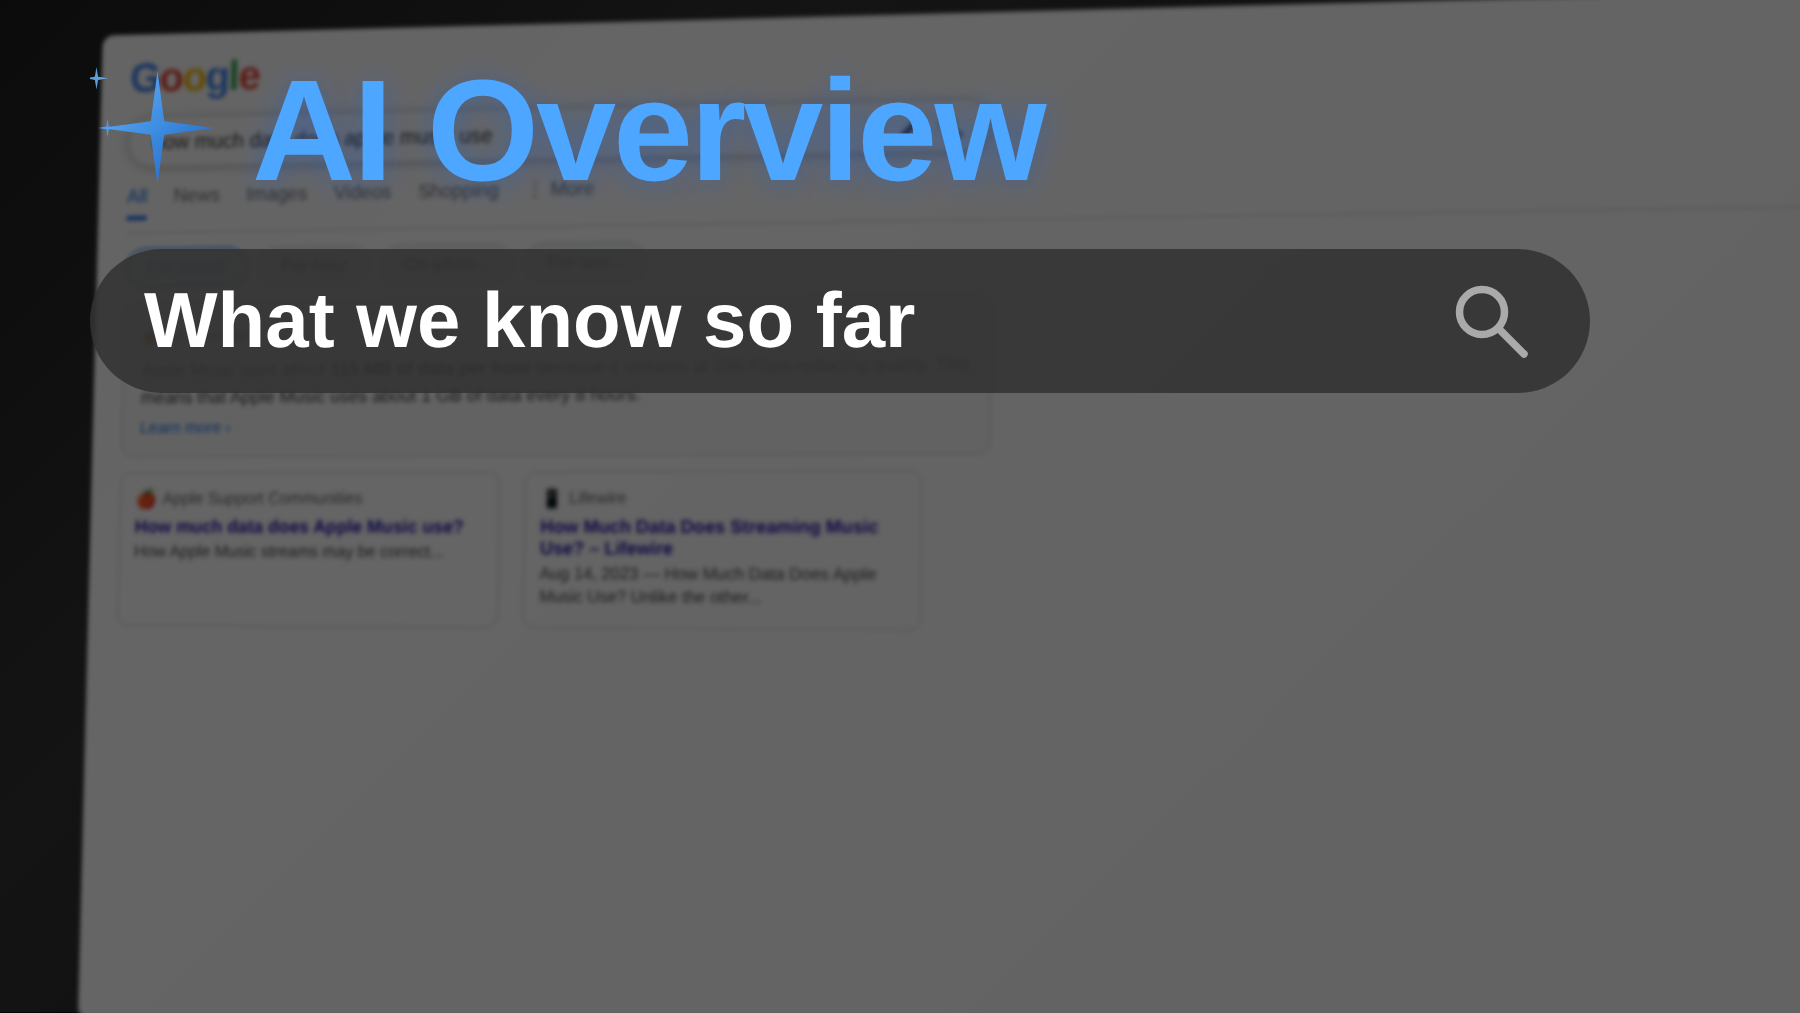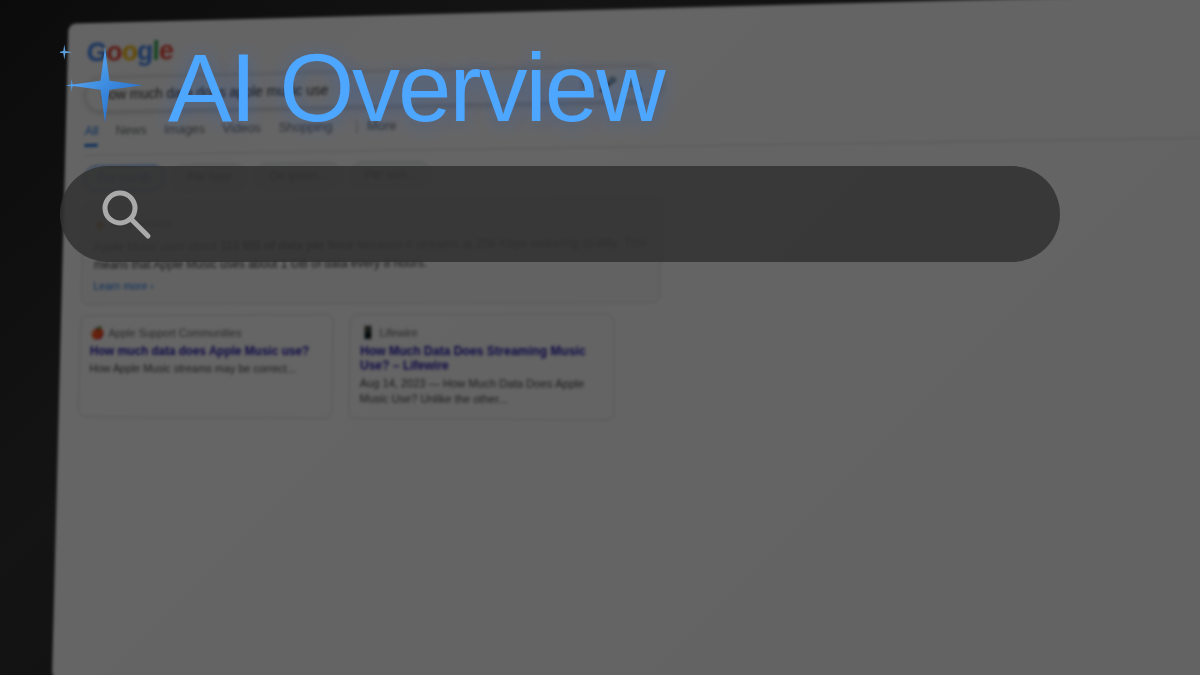--- a/index.html
+++ b/index.html
@@ -224,21 +224,21 @@
     }
 
     .sparkle-icon {
       width: 90px;
       height: 90px;
       flex-shrink: 0;
     }
 
     .ai-overview-title {
       font-size: 96px;
-      font-weight: 400;
+      font-weight: 700;
       color: #4da6ff;
       line-height: 1;
       letter-spacing: -2px;
       text-shadow: 0 2px 20px rgba(0,100,255,0.3);
     }
 
     
     .search-bar-overlay {
       display: flex;
       align-items: center;
@@ -355,20 +355,21 @@
 
       <path d="M18 8 L20 20 L32 22 L20 24 L18 36 L16 24 L4 22 L16 20 Z" fill="#6bb8ff" opacity="0.85" transform="scale(0.6) translate(-10, -5)"></path>
 
       <path d="M18 68 L20 80 L32 82 L20 84 L18 96 L16 84 L4 82 L16 80 Z" fill="#4da6ff" opacity="0.75" transform="scale(0.5) translate(8, 12)"></path>
     </svg>
 
     <span class="ai-overview-title">AI Overview</span>
   </div>
 
   <div class="search-bar-overlay">
+    <span class="subtitle-text">What we know so far</span>
 
     <svg class="search-icon-overlay" viewBox="0 0 60 60" xmlns="http://www.w3.org/2000/svg">
       <circle cx="24" cy="24" r="15" stroke="#aaaaaa" stroke-width="5" fill="none"></circle>
       <line x1="35" y1="35" x2="52" y2="52" stroke="#aaaaaa" stroke-width="5" stroke-linecap="round"></line>
     </svg>
   </div>
 
 </div>
 
 </body></html>

